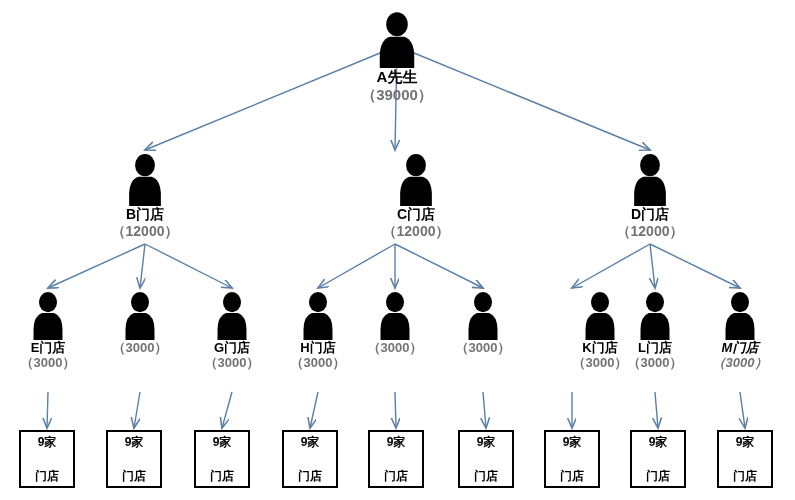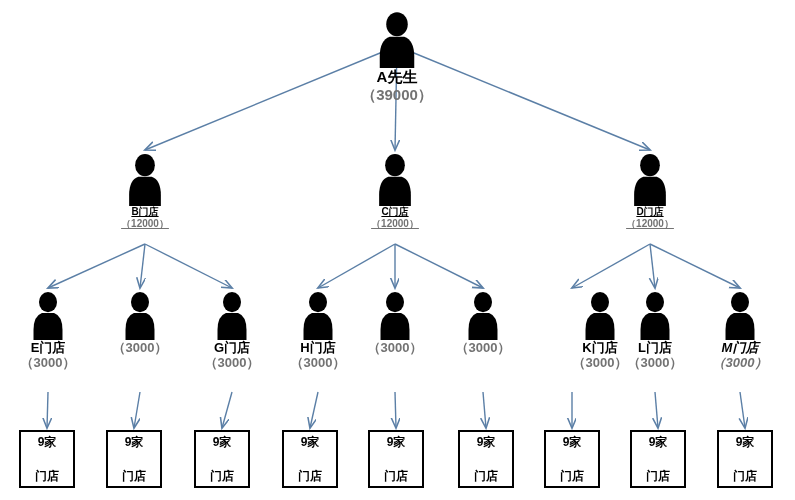--- a/index.html
+++ b/index.html
@@ -45,21 +45,21 @@
   }
   .node-value {
     font-weight: bold;
     color: #737373;
     line-height: 1.18;
     white-space: nowrap;
   }
   .node-root .node-label,
   .node-root .node-value { font-size: 15px; }
   .node-l2 .node-label,
-  .node-l2 .node-value { font-size: 10px; text-decoration: underline; }
+  .node-l2 .node-value { font-size: 14px; }
   .node-l3 .node-label,
   .node-l3 .node-value { font-size: 13px; }
 
   .leaf-box {
     position: absolute;
     transform: translateX(-50%);
     width: 56px;
     height: 58px;
     box-sizing: border-box;
     border: 2px solid #000000;
@@ -124,21 +124,21 @@
         <div class="node-value">（39000）</div>
       </div>
       <div class="node node-l2" style="left: 145px; top: 152px;">
         <svg class="avatar" width="46" height="54" viewBox="0 0 46 54">
           <ellipse cx="23" cy="13.13" rx="9.89" ry="11.076800000000002" fill="#000000"></ellipse>
           <path d="M 7.130000000000001 54 L 7.130000000000001 43.2 Q 7.130000000000001 28.080000000000002 16.33 24.84 L 29.67 24.84 Q 38.87 28.080000000000002 38.87 43.2 L 38.87 54 Z" fill="#000000"></path>
         </svg>
         <div class="node-label">B门店</div>
         <div class="node-value">（12000）</div>
       </div>
-      <div class="node node-l2" style="left: 395px; top: 152px;">
+      <div class="node node-l2" style="left: 416px; top: 152px;">
         <svg class="avatar" width="46" height="54" viewBox="0 0 46 54">
           <ellipse cx="23" cy="13.13" rx="9.89" ry="11.076800000000002" fill="#000000"></ellipse>
           <path d="M 7.130000000000001 54 L 7.130000000000001 43.2 Q 7.130000000000001 28.080000000000002 16.33 24.84 L 29.67 24.84 Q 38.87 28.080000000000002 38.87 43.2 L 38.87 54 Z" fill="#000000"></path>
         </svg>
         <div class="node-label">C门店</div>
         <div class="node-value">（12000）</div>
       </div>
       <div class="node node-l2" style="left: 650px; top: 152px;">
         <svg class="avatar" width="46" height="54" viewBox="0 0 46 54">
           <ellipse cx="23" cy="13.13" rx="9.89" ry="11.076800000000002" fill="#000000"></ellipse>

